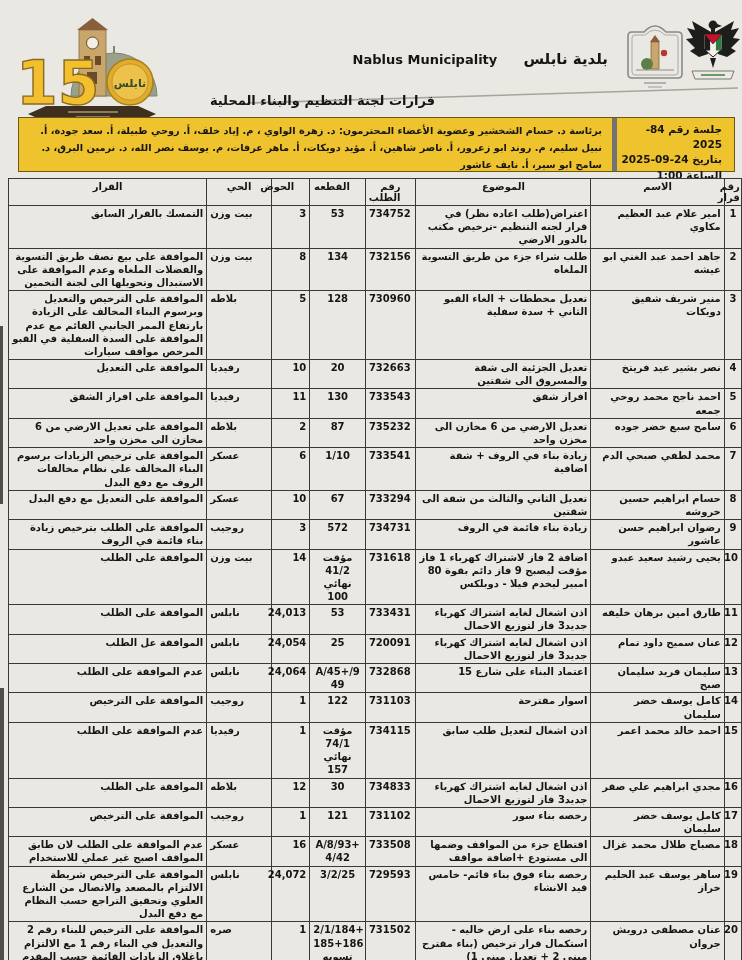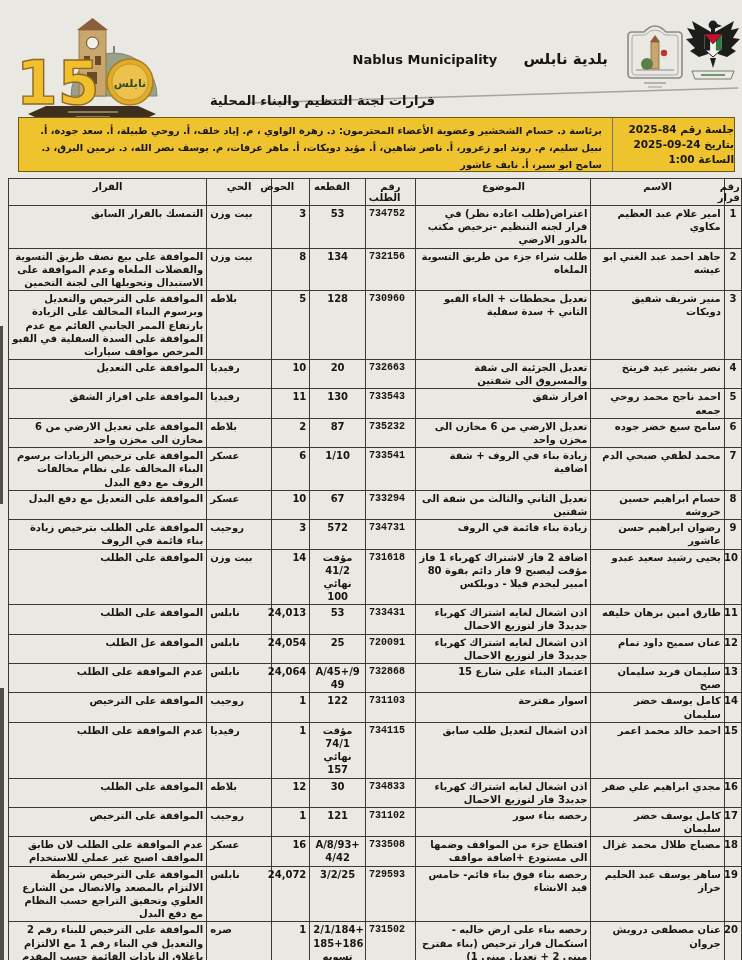--- a/index.html
+++ b/index.html
@@ -25,22 +25,22 @@
     position:absolute;top:93px;left:0;width:645px;text-align:center;
     font-size:13px;font-weight:700;
   }
   
   #session-box{
     position:absolute;left:18px;top:117px;width:717px;height:55px;
     background:#eec32d;border:1px solid #6b5a17;direction:rtl;display:flex;
     box-sizing:border-box;
   }
   #session-meta{
-    width:122px;box-sizing:border-box;border-left:1px solid #737373;
-    padding:4px 0 0 4px;font-size:10.5px;font-weight:700;line-height:1.45;text-align:right;
+    width:122px;box-sizing:border-box;border-left:5px solid #737373;
+    padding:4px 12px 0 4px;font-size:10.5px;font-weight:700;line-height:1.45;text-align:right;
   }
   #session-attendees{
     flex:1;padding:4px 10px 0 14px;font-size:9.8px;font-weight:700;
     line-height:1.75;text-align:right;
   }
   
   #decisions-table{
     position:absolute;left:8px;top:178px;width:734px;
     border-collapse:collapse;direction:rtl;table-layout:fixed;
   }
@@ -50,21 +50,21 @@
   #decisions-table th{
     font-size:10px;font-weight:700;text-align:center;padding:2px 15px;height:17px;
   }
   th.h-num{font-size:6.5px;padding:2px 0;}
   #decisions-table td{
     padding:1px 3px;font-size:10px;font-weight:700;line-height:1.32;
   }
   td.c-num{text-align:center;font-size:9.5px;padding:2px 1px;}
   td.c-name{text-align:right;padding-right:4px;}
   td.c-subject{text-align:right;padding-left:8px;}
-  td.c-request{text-align:left;direction:ltr;padding-left:4px;font-family:Liberation Mono, monospace;}
+  td.c-request{text-align:left;direction:ltr;padding-left:4px;}
   td.c-parcel{text-align:center;direction:ltr;unicode-bidi:plaintext;white-space:pre-line;font-size:9.5px;}
   td.c-basin{text-align:right;padding-left:2px;}
   td.c-district{text-align:left;font-size:9px;padding-top:3px;}
   td.c-decision{text-align:right;padding-right:5px;padding-left:14px;}
 </style>
 </head>
 <body>
 
 <div class="scan-mark" id="scan-mark-1"></div>
 <div class="scan-mark" id="scan-mark-2"></div>

